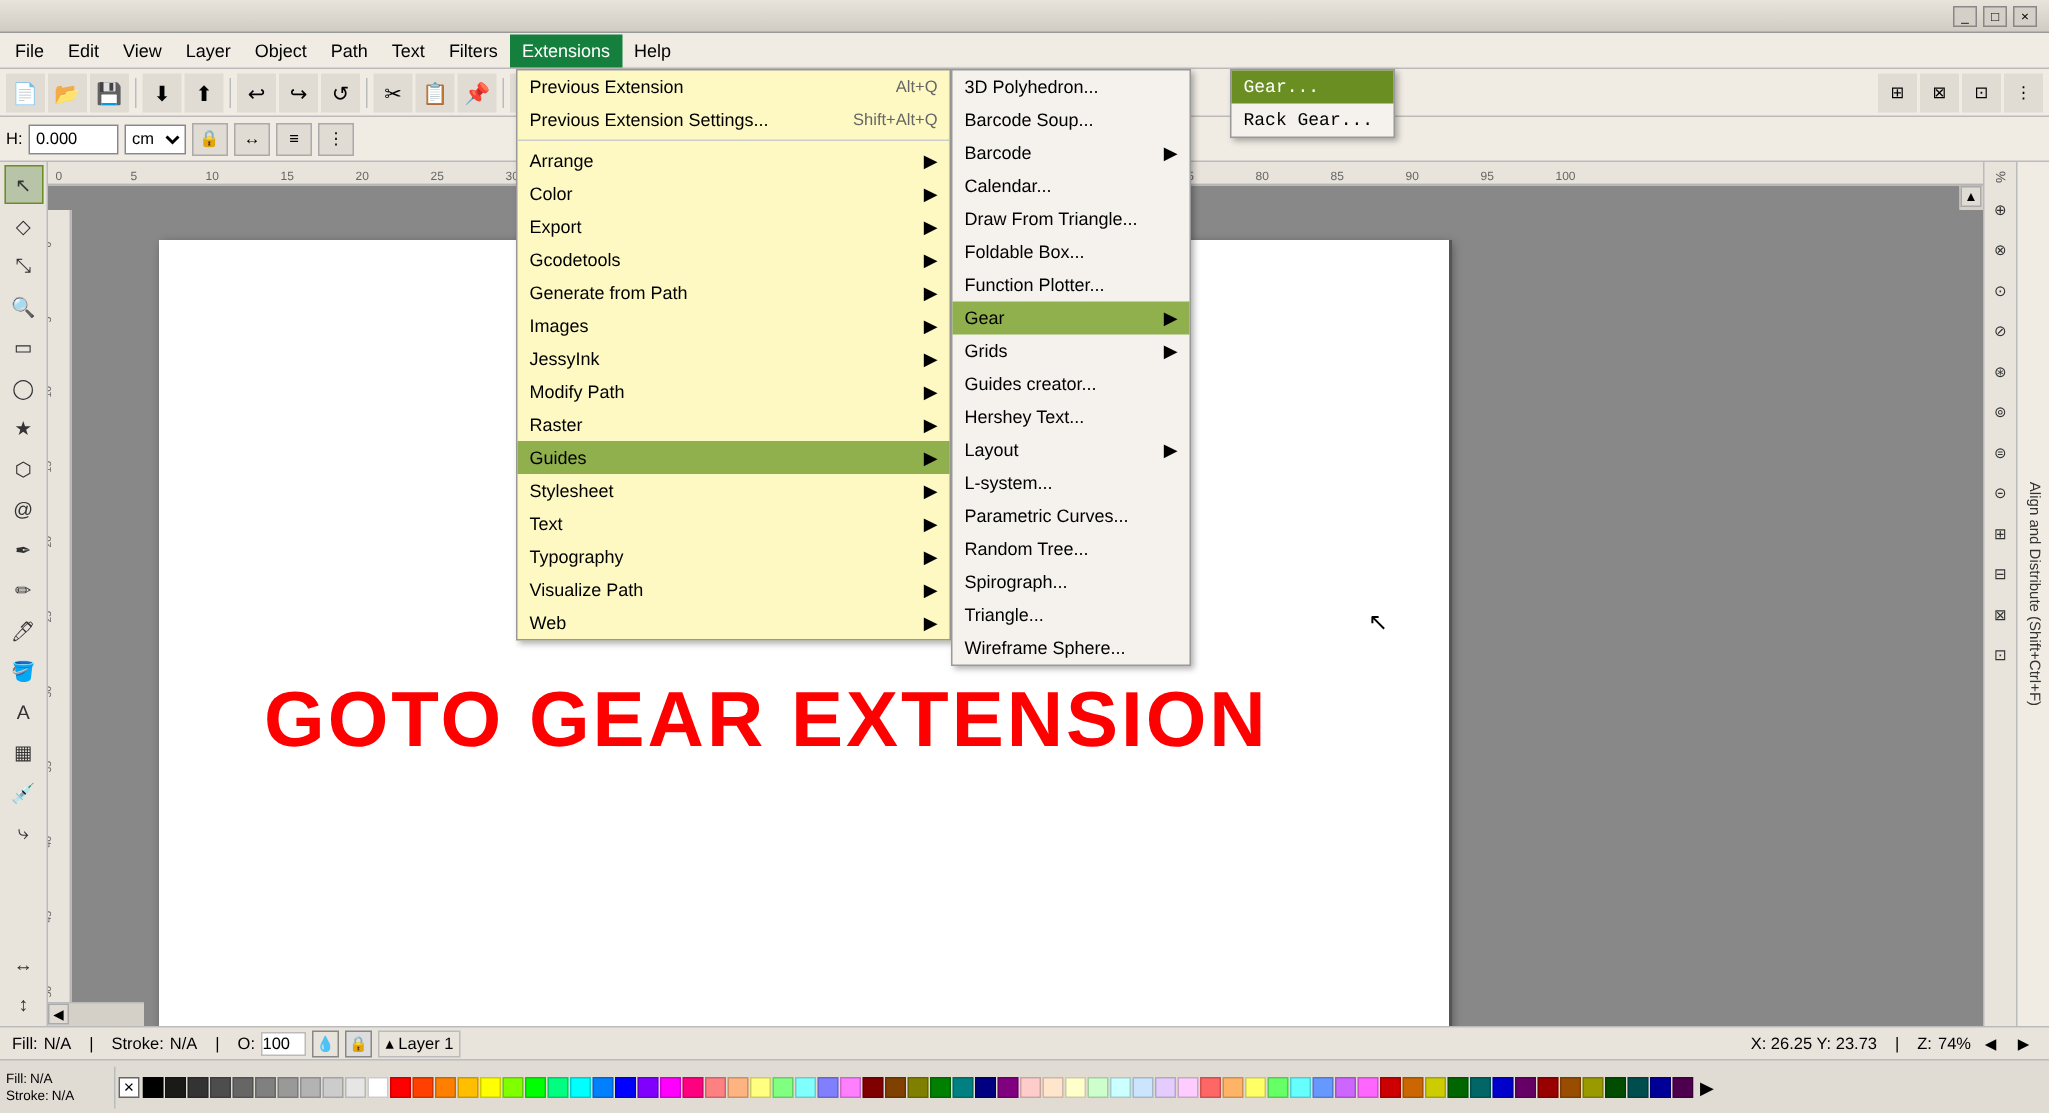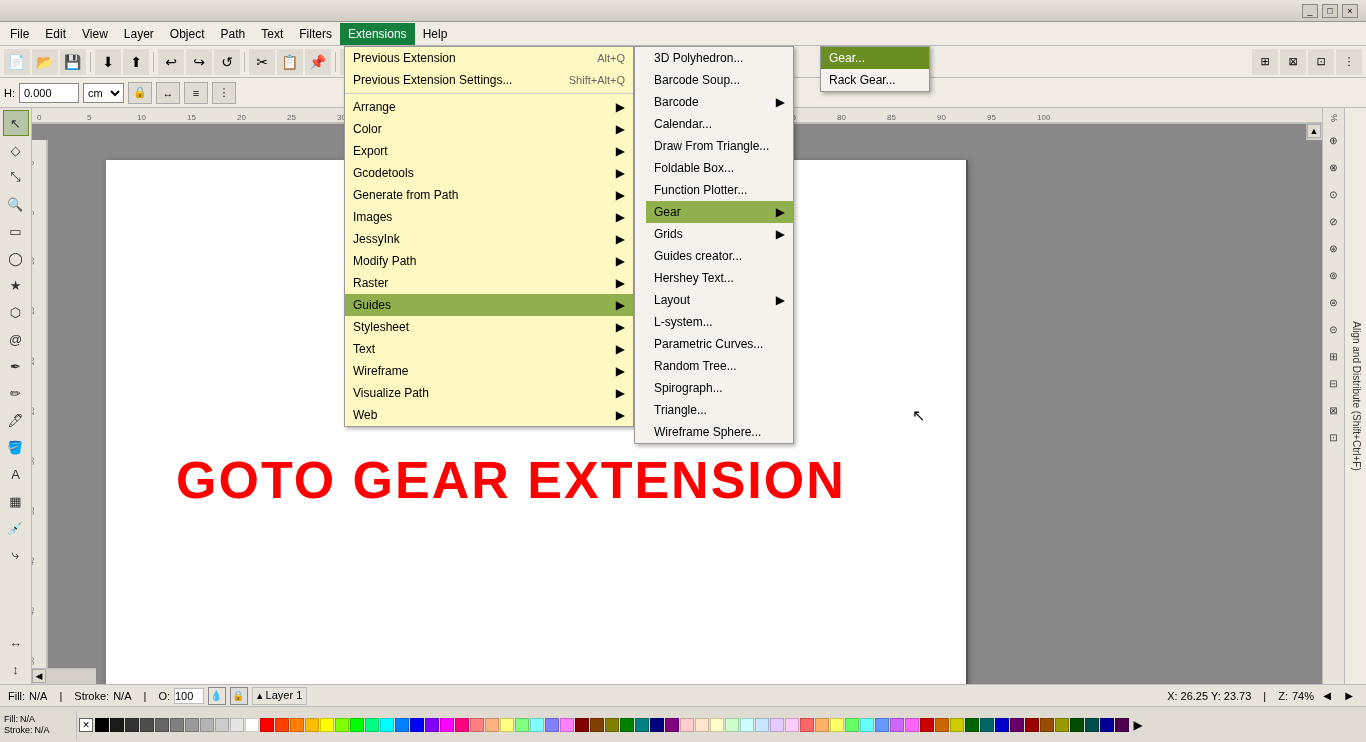--- a/index.html
+++ b/index.html
@@ -196,30 +196,30 @@
       z-index: 1000;
     }
     #render-submenu {
       position: absolute;
       top: 46px; left: 634px;
       background: #f5f2ed;
       border: 1px solid #999;
       box-shadow: 2px 2px 4px rgba(0,0,0,0.3);
       min-width: 160px;
       z-index: 1001;
-      padding-left: 11px;
     }
     #gear-submenu {
       position: absolute;
       top: 46px; left: 820px;
       background: #f5f2ed;
       border: 1px solid #999;
       box-shadow: 2px 2px 4px rgba(0,0,0,0.3);
       min-width: 110px;
       z-index: 1002;
+      font-family: Liberation Mono, monospace;
     }
 
     .menu-row {
       display: flex;
       align-items: center;
       padding: 3px 8px;
       cursor: pointer;
       font-size: 12px;
       color: #000;
       min-height: 22px;
@@ -466,21 +466,21 @@
   </div>
   <div class="menu-row">
     <span class="menu-row-label">Stylesheet</span>
     <span class="arrow">▶</span>
   </div>
   <div class="menu-row">
     <span class="menu-row-label">Text</span>
     <span class="arrow">▶</span>
   </div>
   <div class="menu-row">
-    <span class="menu-row-label">Wireframe</span>
+    <span class="menu-row-label">Typography</span>
     <span class="arrow">▶</span>
   </div>
   <div class="menu-row">
     <span class="menu-row-label">Visualize Path</span>
     <span class="arrow">▶</span>
   </div>
   <div class="menu-row">
     <span class="menu-row-label">Web</span>
     <span class="arrow">▶</span>
   </div>

